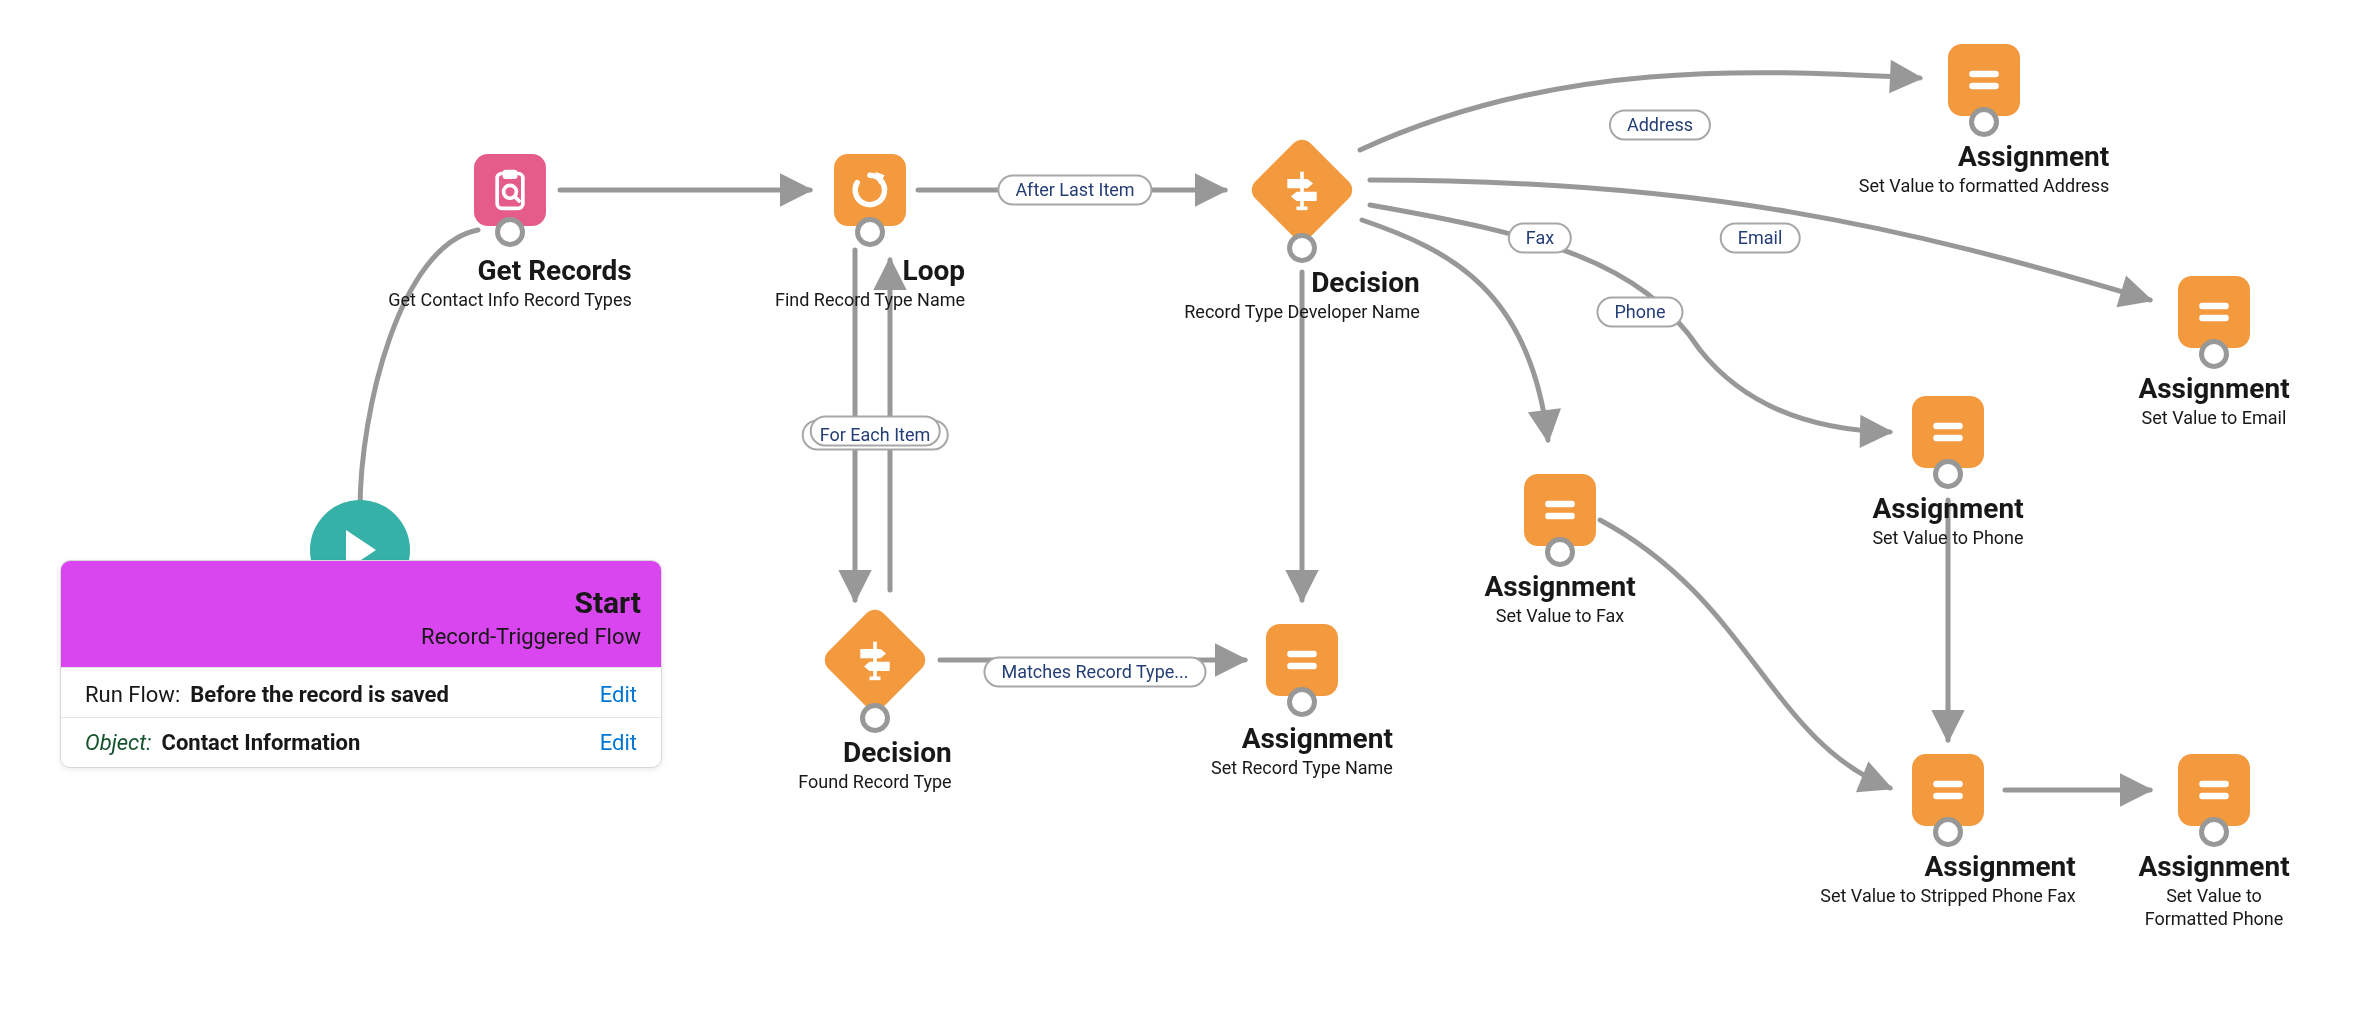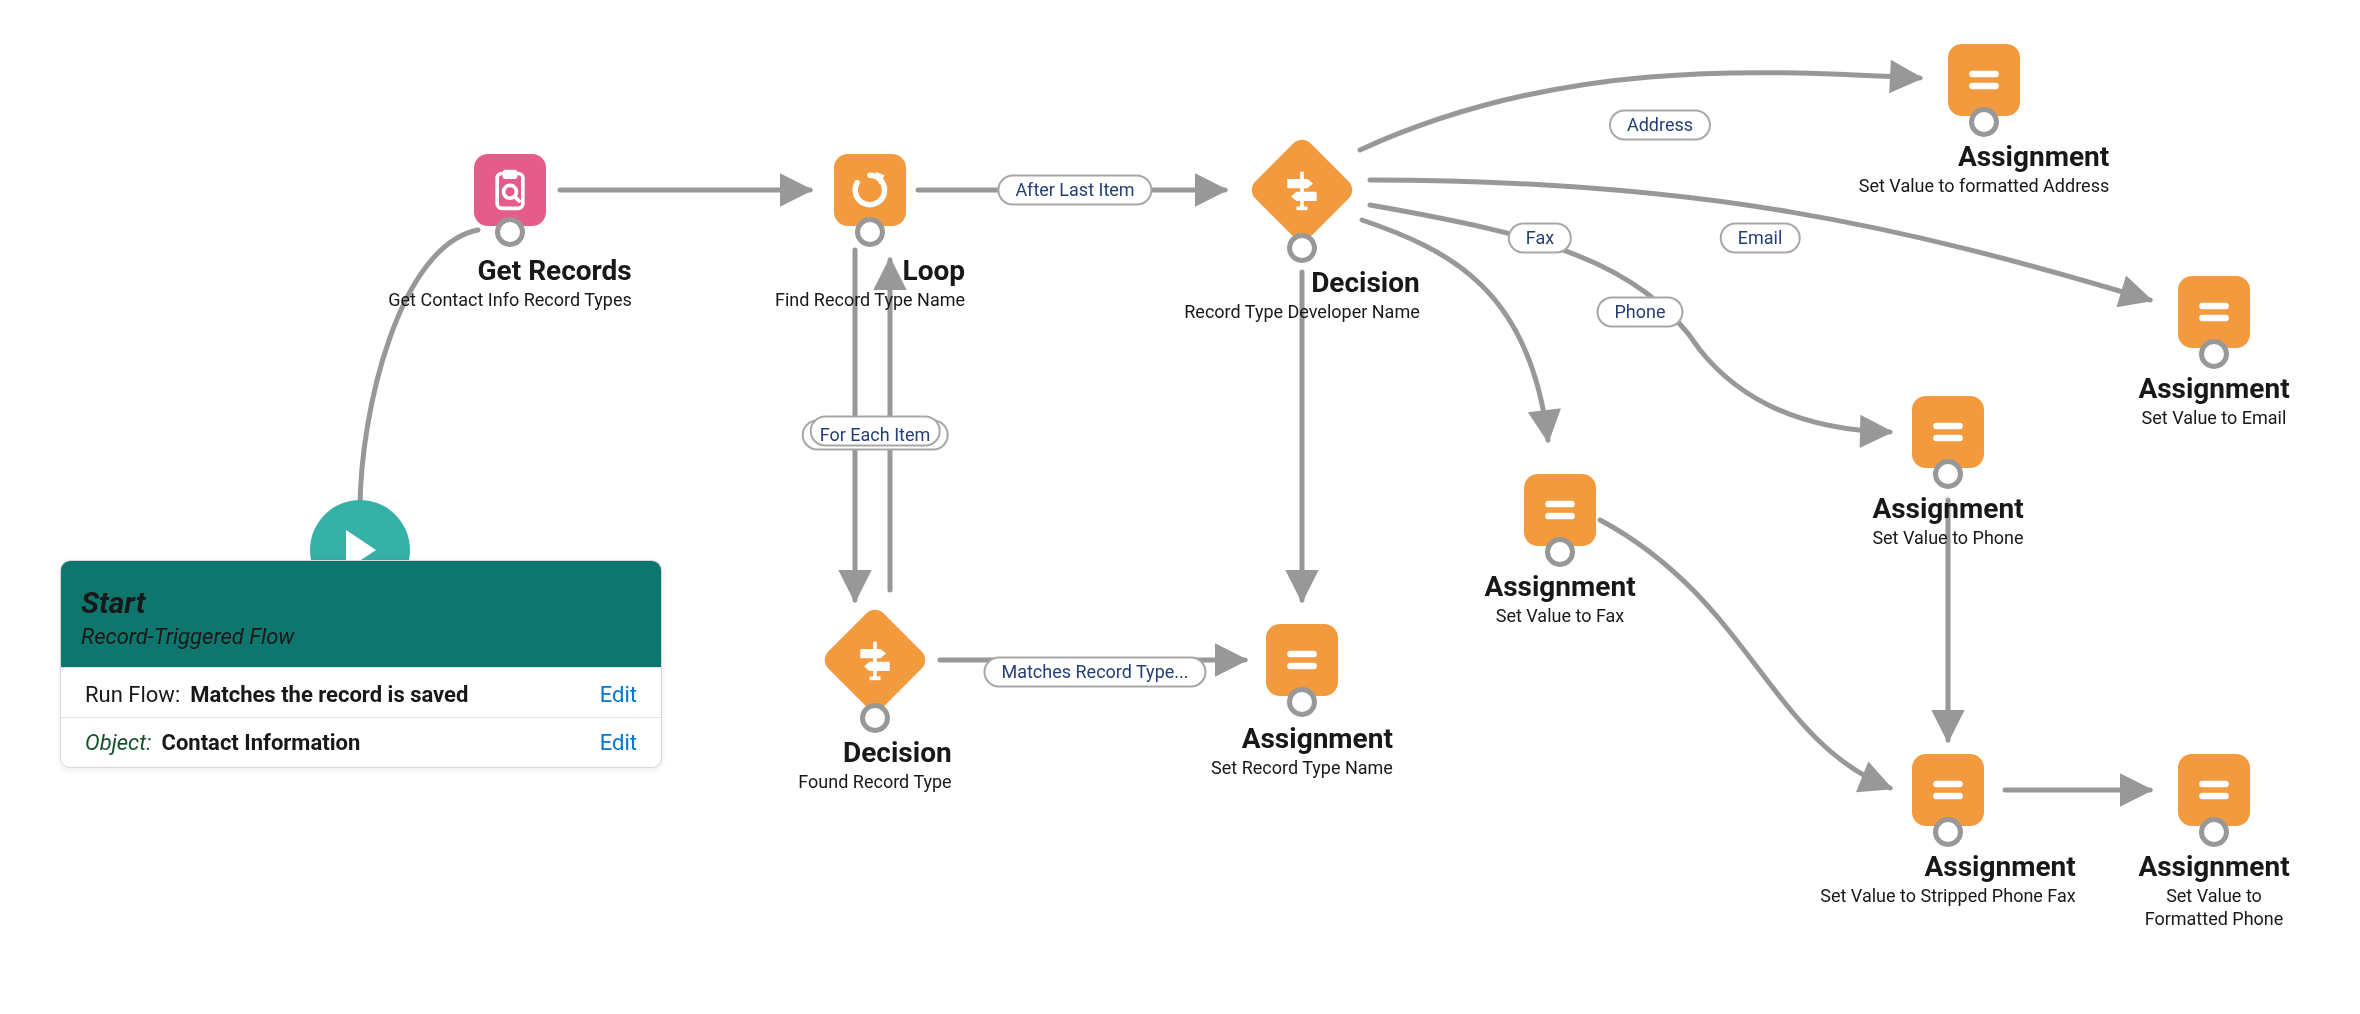--- a/index.html
+++ b/index.html
@@ -80,25 +80,24 @@
   .start-card {
     position:absolute;
     width:600px;
     background:#fff;
     border:1px solid #d7d7d7;
     border-radius:10px;
     box-shadow:0 2px 6px rgba(0,0,0,0.08);
     overflow:hidden;
   }
   .start-card .head {
-    background:#0f766e;
+    background:#d946ef;
     padding:24px 20px 18px 20px;
-    text-align:left;
+    text-align:right;
     border-bottom:1px solid #e3e3e3;
-    font-style:italic;
   }
   .start-card .head .t { font-size:30px; font-weight:700; }
   .start-card .head .st { font-size:22px; margin-top:4px; }
   .start-card .row {
     display:flex; align-items:center; justify-content:space-between;
     padding:12px 24px; font-size:22px;
     border-bottom:1px solid #e3e3e3;
   }
   .start-card .row:last-child { border-bottom:none; }
   .start-card .row .kv { flex:1; display:flex; gap:10px; overflow:hidden;}
@@ -305,21 +304,21 @@
 
 <div class="start-card" style="left:60px; top:560px;">
   <div class="head">
     <div class="t">Start</div>
     <div class="st">Record-Triggered Flow</div>
   </div>
   <div class="row-pair-wrap">
     <div class="row-pair" style="font-size:22px;">
       <div>
         <span class="k">Run Flow:</span>
-        <span class="v">Matches the record is saved</span>
+        <span class="v">Before the record is saved</span>
       </div>
     </div>
     <span class="edit">Edit</span>
   </div>
   <div class="row">
     <div class="kv">
       <span class="k">Object:</span>
       <span class="v">Contact Information</span>
     </div>
     <span class="edit">Edit</span>

